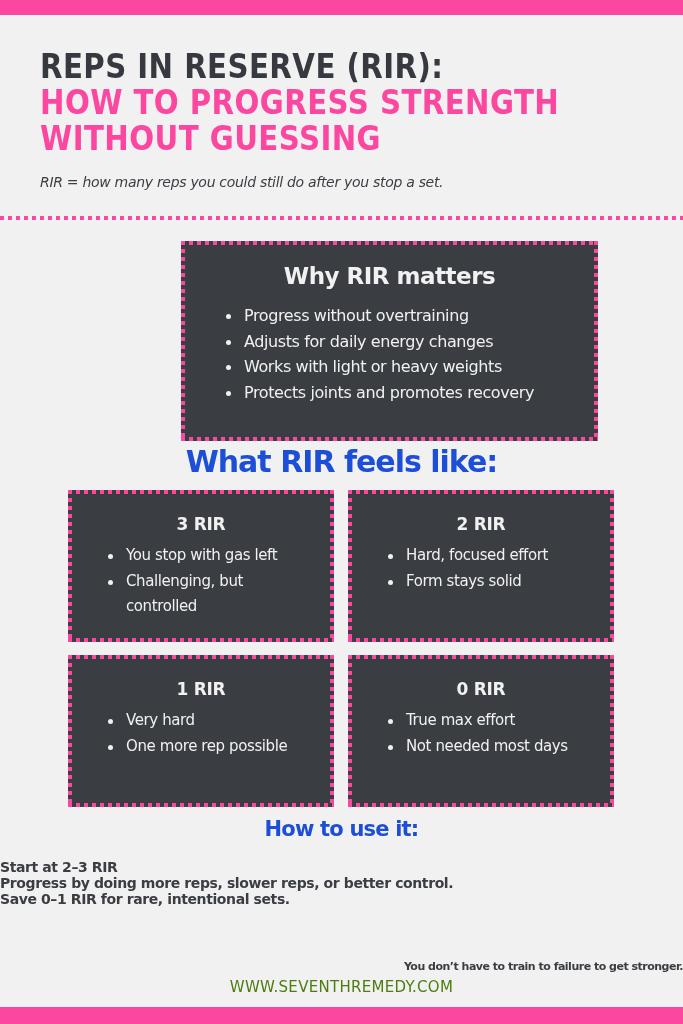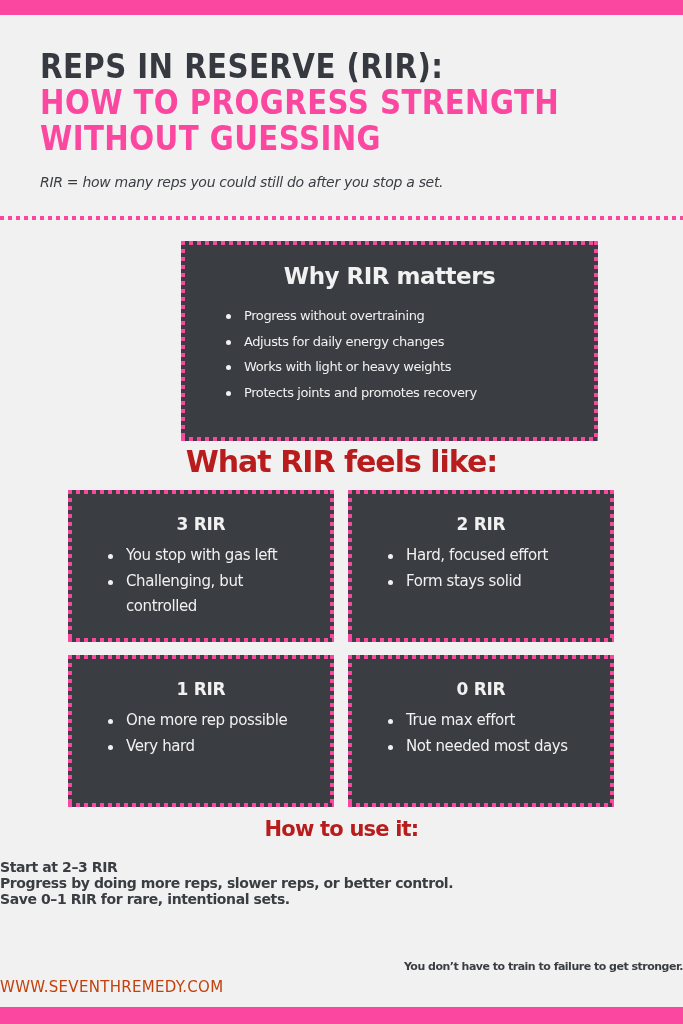--- a/index.html
+++ b/index.html
@@ -61,36 +61,36 @@
 
     .why-box { left: 133px; top: 241px; width: 417px; height: 200px; margin-left: 48px; }
     .why-title {
       position: absolute; left: 0; width: 100%; top: 22px;
       text-align: center; font-size: 23px; letter-spacing: -0.5px;
     }
     .bullet-list { list-style: none; position: absolute; }
     .bullet-list li {
       position: relative;
       padding-left: 20px;
-      font-size: 13px;
+      font-size: 16px;
       line-height: 25.5px;
       letter-spacing: -0.4px;
       white-space: nowrap;
     }
     .bullet-list li::before {
       content: "";
       position: absolute; left: 2px; top: 11px;
       width: 5px; height: 5px; border-radius: 50%;
       background: #f1f1f1;
     }
     .why-list { left: 43px; top: 62px; }
 
     .section-heading {
       position: absolute; left: 0; width: 683px;
-      text-align: center; color: #b91c1c; font-weight: bold;
+      text-align: center; color: #1d4ed8; font-weight: bold;
       white-space: nowrap;
     }
     .feels-heading { top: 444px; font-size: 30px; letter-spacing: -1px; }
 
     .card { width: 266px; }
     .card-title {
       position: absolute; left: 0; width: 100%; top: 24px;
       text-align: center; font-size: 17px; letter-spacing: -0.3px;
     }
     .card .bullet-list { left: 38px; top: 53px; }
@@ -108,21 +108,21 @@
       font-size: 14px; line-height: 16px; letter-spacing: -0.4px;
     }
     .howto-lines div { white-space: nowrap; }
     .closing {
       position: absolute; left: 0; width: 683px; top: 922px;
       text-align: right; font-weight: bold; color: #3a3d42;
       font-size: 11px; letter-spacing: -0.5px; white-space: nowrap; margin-top: 38px;
     }
     .website {
       position: absolute; left: 0; width: 683px; top: 978px;
-      text-align: left; color: #c2410c; font-size: 15px;
+      text-align: center; color: #4d7c0f; font-size: 15px;
       letter-spacing: 0.3px; white-space: nowrap;
     }
   </style>
 </head>
 <body>
 
 <div class="top-bar"></div>
 
 <header class="title-block">
   <div class="title-line dark">REPS IN RESERVE (RIR):</div>
@@ -157,22 +157,22 @@
   <h3 class="card-title">2 RIR</h3>
   <ul class="bullet-list">
     <li>Hard, focused effort</li>
     <li>Form stays solid</li>
   </ul>
 </section>
 
 <section class="dark-box card card-1">
   <h3 class="card-title">1 RIR</h3>
   <ul class="bullet-list">
+    <li>Very hard</li>
     <li>One more rep possible</li>
-    <li>Very hard</li>
   </ul>
 </section>
 
 <section class="dark-box card card-0">
   <h3 class="card-title">0 RIR</h3>
   <ul class="bullet-list">
     <li>True max effort</li>
     <li>Not needed most days</li>
   </ul>
 </section>

